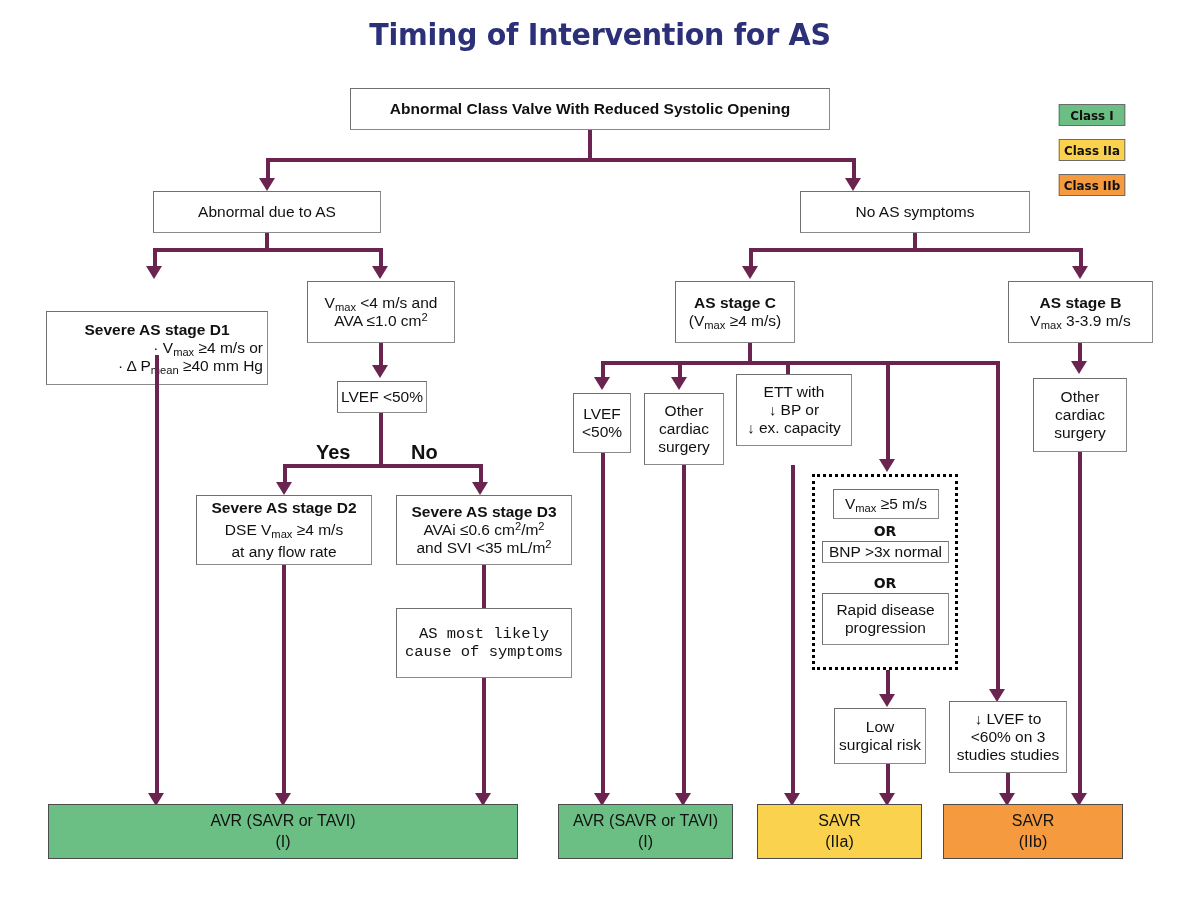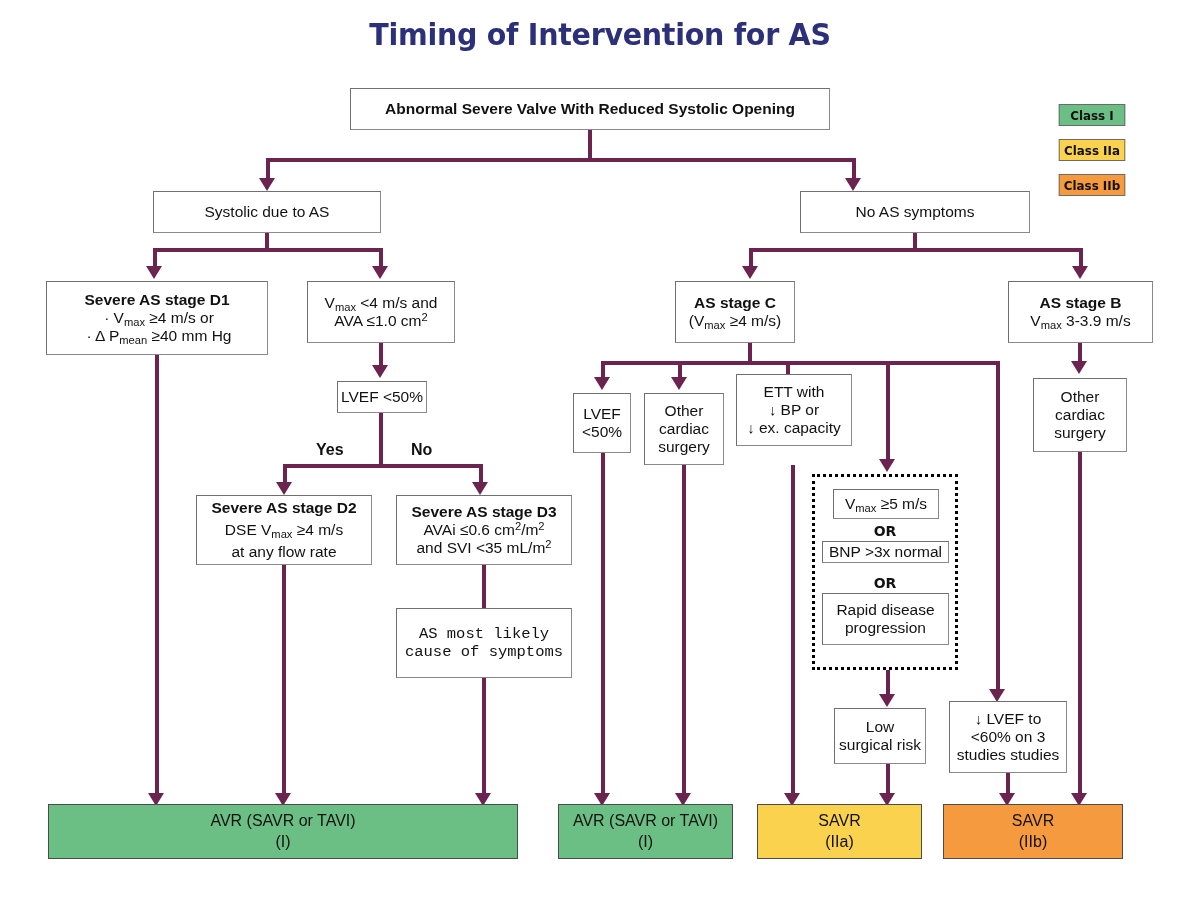--- a/index.html
+++ b/index.html
@@ -33,21 +33,21 @@
     display:flex;flex-direction:column;
     align-items:center;justify-content:center;
     text-align:center;
     color:#111;
     font-size:15.5px;
     line-height:1.18;
     padding:3px 4px;
   }
   .node .hdr{font-weight:bold;}
   .node .ln{white-space:nowrap;}
-  .node.left{align-items:center;text-align:left;}
+  .node.left{align-items:flex-end;text-align:left;margin-top:30px;}
   .node.left .ln{padding-left:4px;}
   .node.left .hdr{width:100%;text-align:center;padding-left:0;}
 
   sub{font-size:0.72em;vertical-align:baseline;position:relative;top:3px;}
   sup{font-size:0.72em;vertical-align:baseline;position:relative;top:-5px;}
 
   
   .outcome{
     position:absolute;box-sizing:border-box;
     border:1.5px solid #4b4b4b;
@@ -71,21 +71,21 @@
   .hline{position:absolute;background:#6B2350;height:4px;}
   .arrow{
     position:absolute;width:0;height:0;
     border-left:8.5px solid transparent;
     border-right:8.5px solid transparent;
     border-top:13px solid #6B2350;
   }
 
   
   .ynlabel{
-    position:absolute;font-size:16px;font-weight:bold;color:#111;
+    position:absolute;font-size:20px;font-weight:bold;color:#111;
   }
 
   
   .dotgroup{
     position:absolute;box-sizing:border-box;
     border:3px dotted #000;
     background:#fff;
   }
   .orlabel{
     position:absolute;text-align:center;
@@ -105,32 +105,32 @@
     <span>Class I</span>
   </div>
   <div class="legend-item" style="left:1057px;top:139px;width:70px;height:22px;background:#FBD24E;">
     <span>Class IIa</span>
   </div>
   <div class="legend-item" style="left:1057px;top:174px;width:70px;height:22px;background:#F59A3E;">
     <span>Class IIb</span>
   </div>
 
   <div class="node" style="left:350px;top:88px;width:480px;height:42px;">
-    <span class="hdr ln">Abnormal Severe Valve With Reduced Systolic Opening</span>
+    <span class="hdr ln">Abnormal Class Valve With Reduced Systolic Opening</span>
   </div>
 
   <div class="vline" style="left:588px;top:130px;height:30px;"></div>
   <div class="hline" style="left:266px;top:158px;width:590px;"></div>
   <div class="vline" style="left:266px;top:158px;height:22px;"></div>
   <div class="arrow" style="left:259px;top:178px;"></div>
   <div class="vline" style="left:852px;top:158px;height:22px;"></div>
   <div class="arrow" style="left:845px;top:178px;"></div>
 
   <div class="node" style="left:153px;top:191px;width:228px;height:42px;">
-    <span class="ln">Systolic due to AS</span>
+    <span class="ln">Abnormal due to AS</span>
   </div>
   <div class="node" style="left:800px;top:191px;width:230px;height:42px;">
     <span class="ln">No AS symptoms</span>
   </div>
 
   <div class="vline" style="left:265px;top:233px;height:17px;"></div>
   <div class="hline" style="left:153px;top:248px;width:230px;"></div>
   <div class="vline" style="left:153px;top:248px;height:20px;"></div>
   <div class="arrow" style="left:146px;top:266px;"></div>
   <div class="vline" style="left:379px;top:248px;height:20px;"></div>

